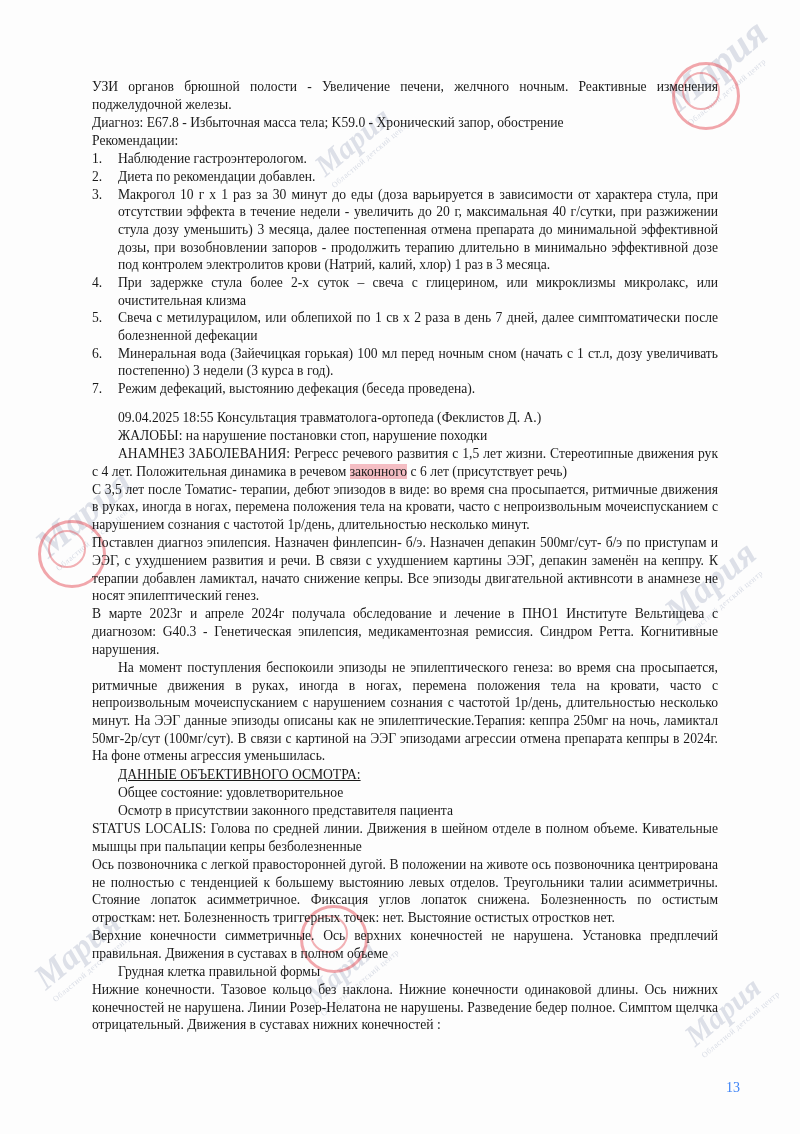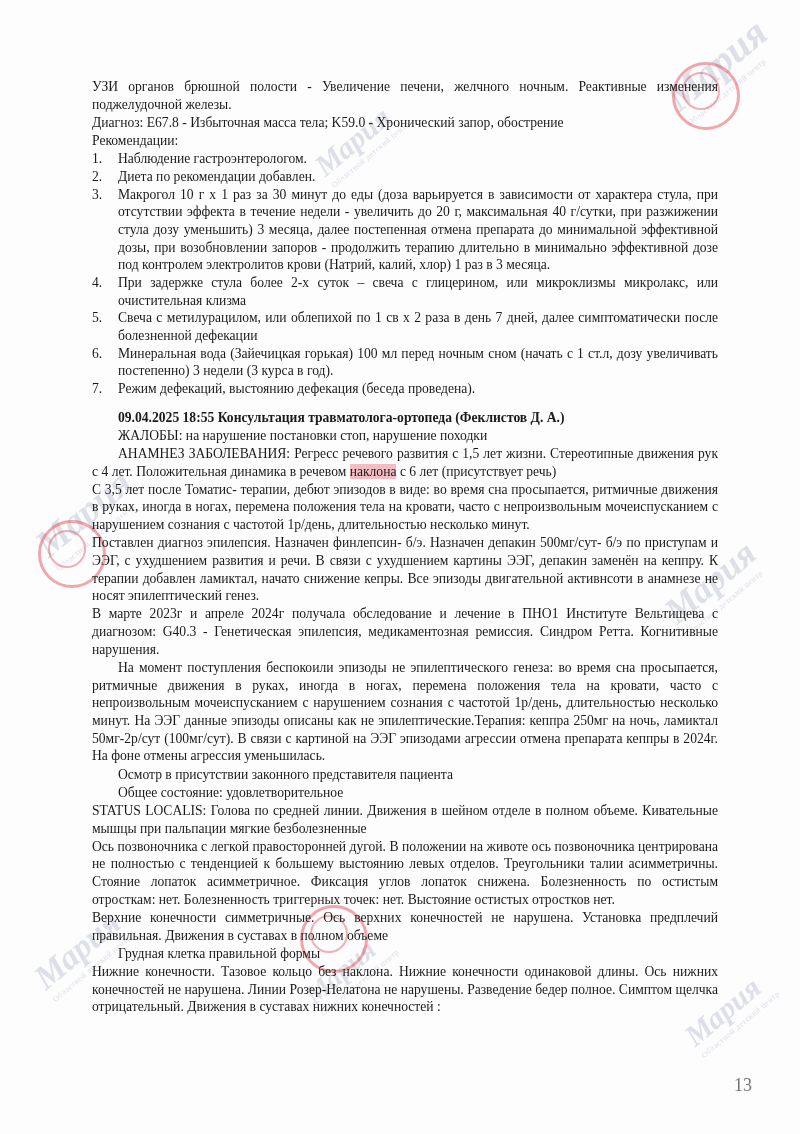--- a/index.html
+++ b/index.html
@@ -86,31 +86,31 @@
   .num-line .n {
     width: 26px;
     flex: 0 0 26px;
     text-indent: 0;
   }
   .num-line .t {
     flex: 1 1 auto;
     text-align: justify;
   }
   .gap { height: 11px; }
-  .bold { font-weight: bold; }
+  .bold { font-weight: normal; }
   .ul { text-decoration: underline; }
   .hl {
     background: rgba(233, 110, 125, 0.45);
   }
   .pageno {
     position: absolute;
-    right: 48px;
+    right: 60px;
     bottom: 38px;
-    font-size: 18px;
-    color: #737373;
+    font-size: 14px;
+    color: #3b82f6;
   }
 </style>
 </head>
 <body>
 
 <div class="page">
 
   <div class="wm wm-1">
     <span>Мария</span>
     <span class="sub">Областной детский центр</span>
@@ -178,28 +178,29 @@
         <span class="n">6.</span>
         <span class="t">Минеральная вода (Зайечицкая горькая) 100 мл перед ночным сном (начать с 1 ст.л, дозу увеличивать постепенно) 3 недели (3 курса в год).</span>
       </div>
       <div class="num-line">
         <span class="n">7.</span>
         <span class="t">Режим дефекаций, выстоянию дефекация (беседа проведена).</span>
       </div>
       <div class="gap"></div>
       <p class="ind bold">09.04.2025 18:55 Консультация травматолога-ортопеда (Феклистов Д. А.)</p>
       <p class="ind">ЖАЛОБЫ: на нарушение постановки стоп, нарушение походки</p>
-      <p class="ind">АНАМНЕЗ ЗАБОЛЕВАНИЯ: Регресс речевого развития с 1,5 лет жизни. Стереотипные движения рук с 4 лет. Положительная динамика в речевом <span class="hl">наклона</span> с 6 лет (присутствует речь)</p>
+      <p class="ind">АНАМНЕЗ ЗАБОЛЕВАНИЯ: Регресс речевого развития с 1,5 лет жизни. Стереотипные движения рук с 4 лет. Положительная динамика в речевом <span class="hl">законного</span> с 6 лет (присутствует речь)</p>
       <p class="">С 3,5 лет после Томатис- терапии, дебют эпизодов в виде: во время сна просыпается, ритмичные движения в руках, иногда в ногах, перемена положения тела на кровати, часто с непроизвольным мочеиспусканием с нарушением сознания с частотой 1р/день, длительностью несколько минут.</p>
       <p class="">Поставлен диагноз эпилепсия. Назначен финлепсин- б/э. Назначен депакин 500мг/сут- б/э по приступам и ЭЭГ, с ухудшением развития и речи. В связи с ухудшением картины ЭЭГ, депакин заменён на кеппру. К терапии добавлен ламиктал, начато снижение кепры. Все эпизоды двигательной активнсоти в анамнезе не носят эпилептический генез.</p>
       <p class="">В марте 2023г и апреле 2024г получала обследование и лечение в ПНО1 Институте Вельтищева с диагнозом: G40.3 - Генетическая эпилепсия, медикаментозная ремиссия. Синдром Ретта. Когнитивные нарушения.</p>
       <p class="ind">На момент поступления беспокоили эпизоды не эпилептического генеза: во время сна просыпается, ритмичные движения в руках, иногда в ногах, перемена положения тела на кровати, часто с непроизвольным мочеиспусканием с нарушением сознания с частотой 1р/день, длительностью несколько минут. На ЭЭГ данные эпизоды описаны как не эпилептические.Терапия: кеппра 250мг на ночь, ламиктал 50мг-2р/сут (100мг/сут).  В связи с картиной на ЭЭГ эпизодами агрессии отмена препарата кеппры в 2024г. На фоне отмены агрессия уменьшилась.</p>
+      <p class="ind ul">ДАННЫЕ ОБЪЕКТИВНОГО ОСМОТРА:</p>
+      <p class="ind">Общее состояние: удовлетворительное</p>
       <p class="ind">Осмотр в присутствии законного представителя пациента</p>
-      <p class="ind">Общее состояние: удовлетворительное</p>
-      <p class="">STATUS LOCALIS: Голова по средней линии. Движения в шейном отделе в полном объеме. Кивательные мышцы при пальпации мягкие безболезненные</p>
+      <p class="">STATUS LOCALIS: Голова по средней линии. Движения в шейном отделе в полном объеме. Кивательные мышцы при пальпации кепры безболезненные</p>
       <p class="">Ось позвоночника с легкой правосторонней дугой. В положении на животе ось позвоночника центрирована не полностью с тенденцией к большему выстоянию левых отделов. Треугольники талии асимметричны. Стояние лопаток асимметричное. Фиксация углов лопаток снижена. Болезненность по остистым отросткам: нет. Болезненность триггерных точек: нет. Выстояние остистых отростков нет.</p>
       <p class="">Верхние конечности симметричные. Ось верхних конечностей не нарушена. Установка предплечий правильная. Движения в суставах в полном объеме</p>
       <p class="ind">Грудная клетка правильной формы</p>
       <p class="">Нижние конечности. Тазовое кольцо без наклона. Нижние конечности одинаковой длины. Ось нижних конечностей не нарушена. Линии Розер-Нелатона не нарушены. Разведение бедер полное. Симптом щелчка отрицательный. Движения в суставах нижних конечностей :</p>
     </div>
 
   <div class="pageno">13</div>
 </div>
 
 </body></html>

